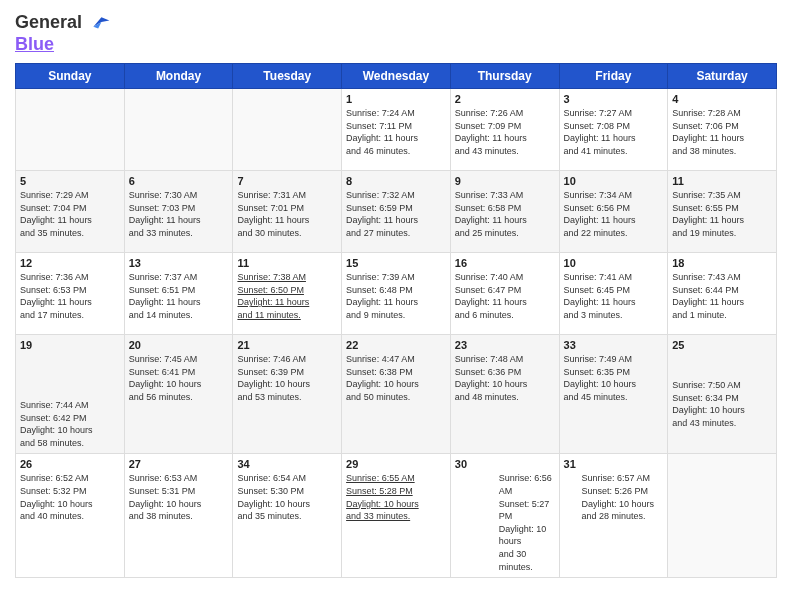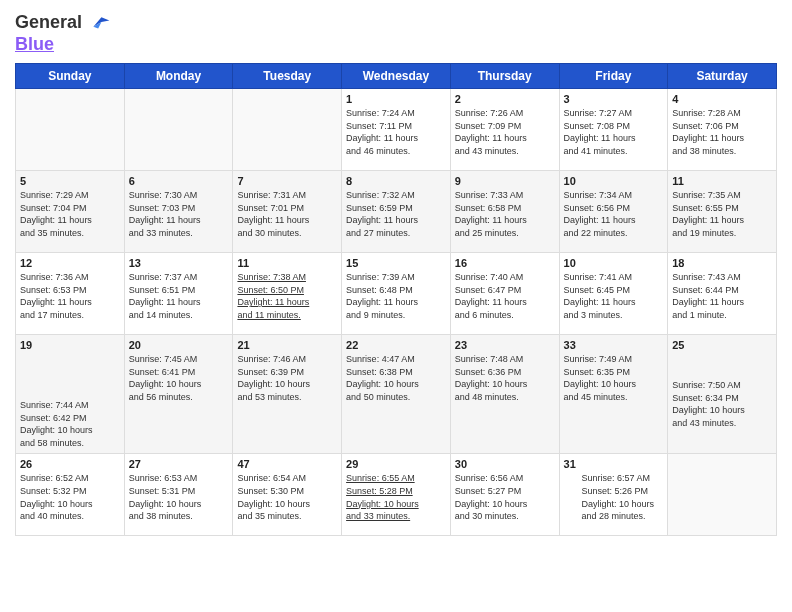--- a/index.html
+++ b/index.html
@@ -318,36 +318,36 @@
 and 40 minutes.</div>
           </td>
           <td>
             <span class="day-number">27</span>
             <div class="day-info" style="white-space: pre-line;">Sunrise: 6:53 AM
 Sunset: 5:31 PM
 Daylight: 10 hours
 and 38 minutes.</div>
           </td>
           <td>
-            <span class="day-number">47</span>
+            <span class="day-number">34</span>
             <div class="day-info" style="white-space: pre-line;">Sunrise: 6:54 AM
 Sunset: 5:30 PM
 Daylight: 10 hours
 and 35 minutes.</div>
           </td>
           <td>
             <span class="day-number">29</span>
             <div class="day-info" style="white-space: pre-line; text-decoration: underline;">Sunrise: 6:55 AM
 Sunset: 5:28 PM
 Daylight: 10 hours
 and 33 minutes.</div>
           </td>
           <td>
             <span class="day-number">30</span>
-            <div class="day-info" style="white-space: pre-line;">Sunrise: 6:56 AM
+            <div class="day-info" style="white-space: pre-line; margin-left: 44px;">Sunrise: 6:56 AM
 Sunset: 5:27 PM
 Daylight: 10 hours
 and 30 minutes.</div>
           </td>
           <td>
             <span class="day-number">31</span>
             <div class="day-info" style="white-space: pre-line; margin-left: 18px;">Sunrise: 6:57 AM
 Sunset: 5:26 PM
 Daylight: 10 hours
 and 28 minutes.</div>

